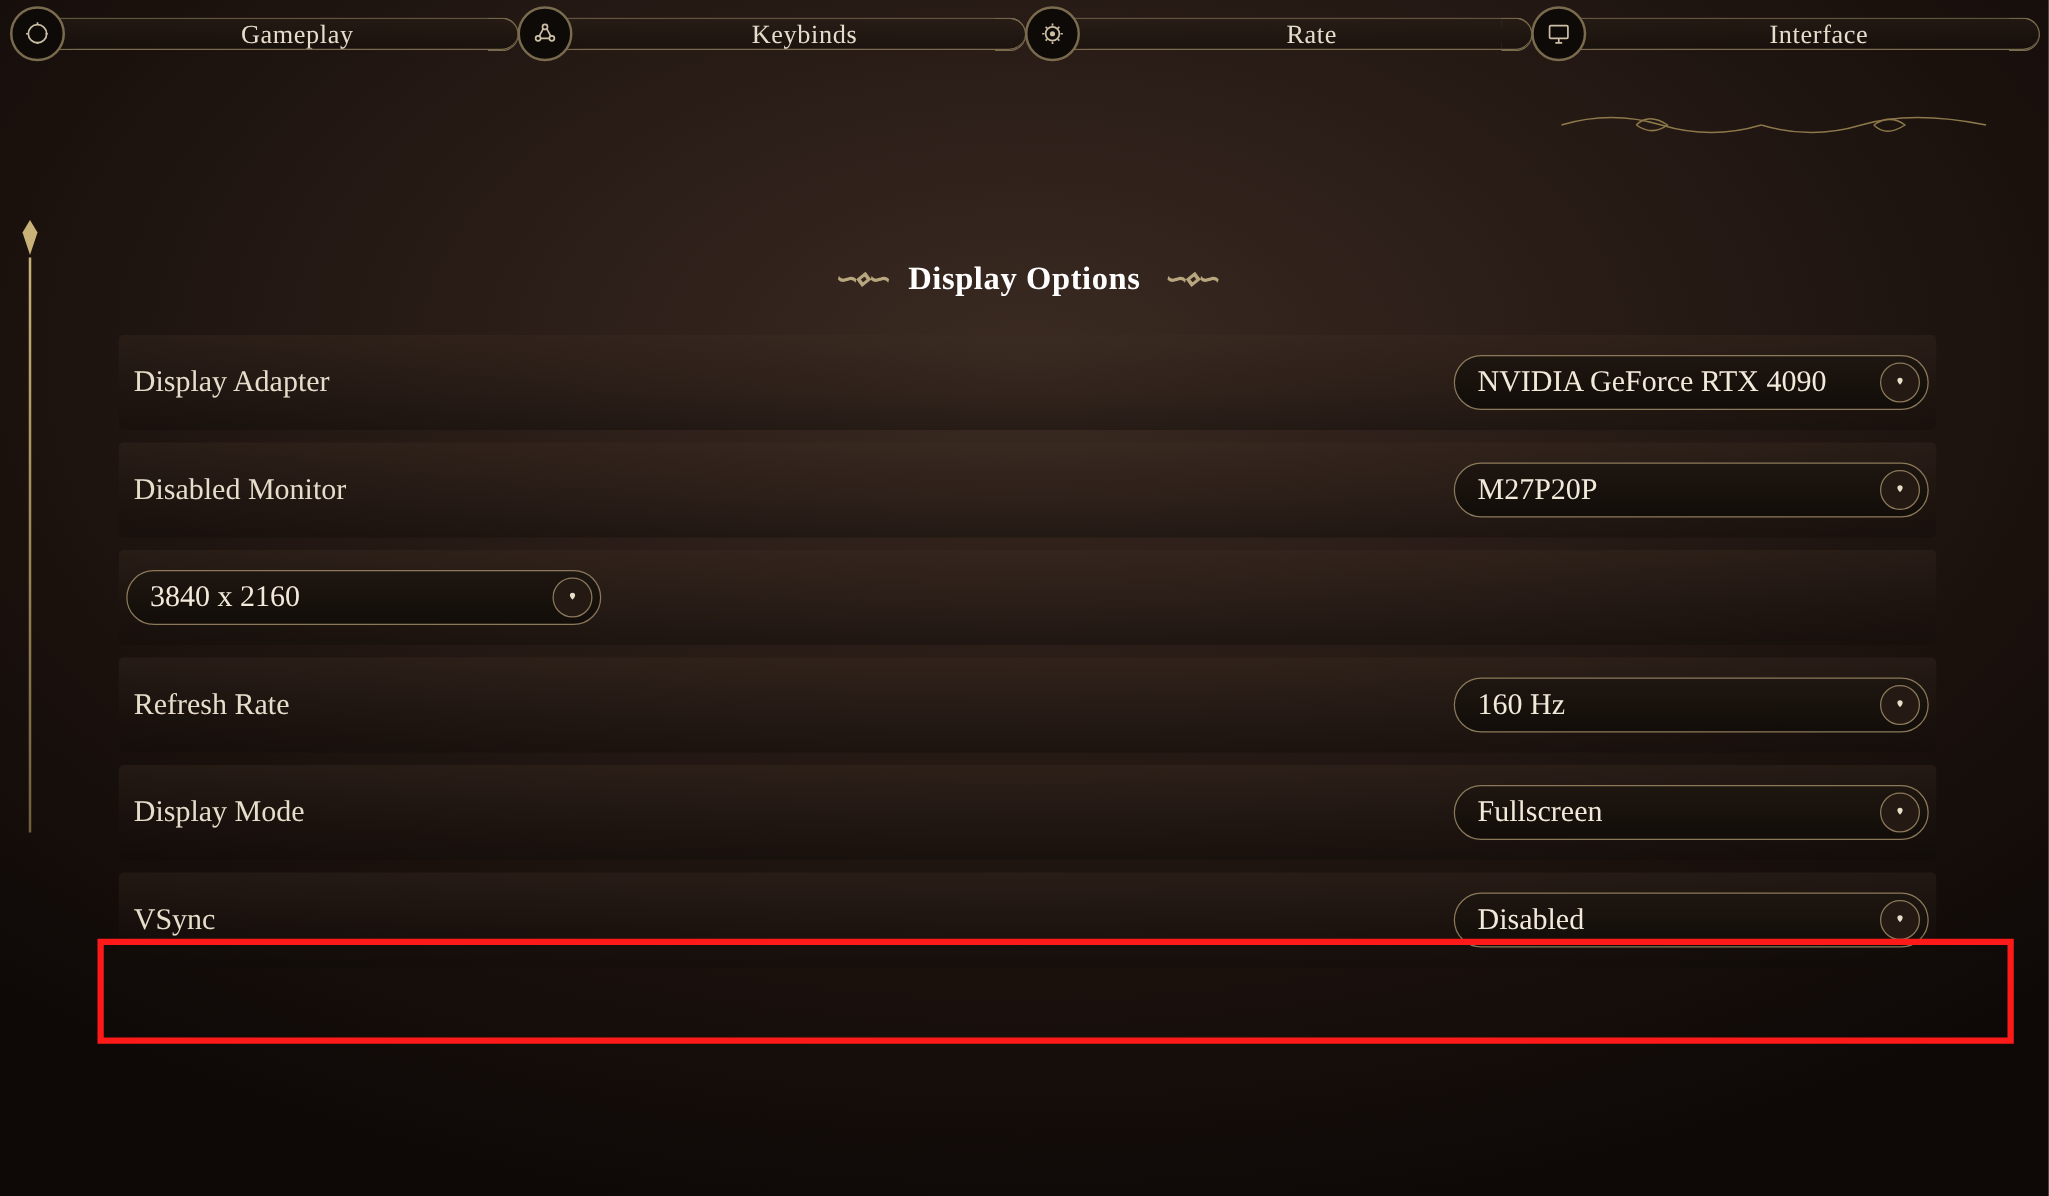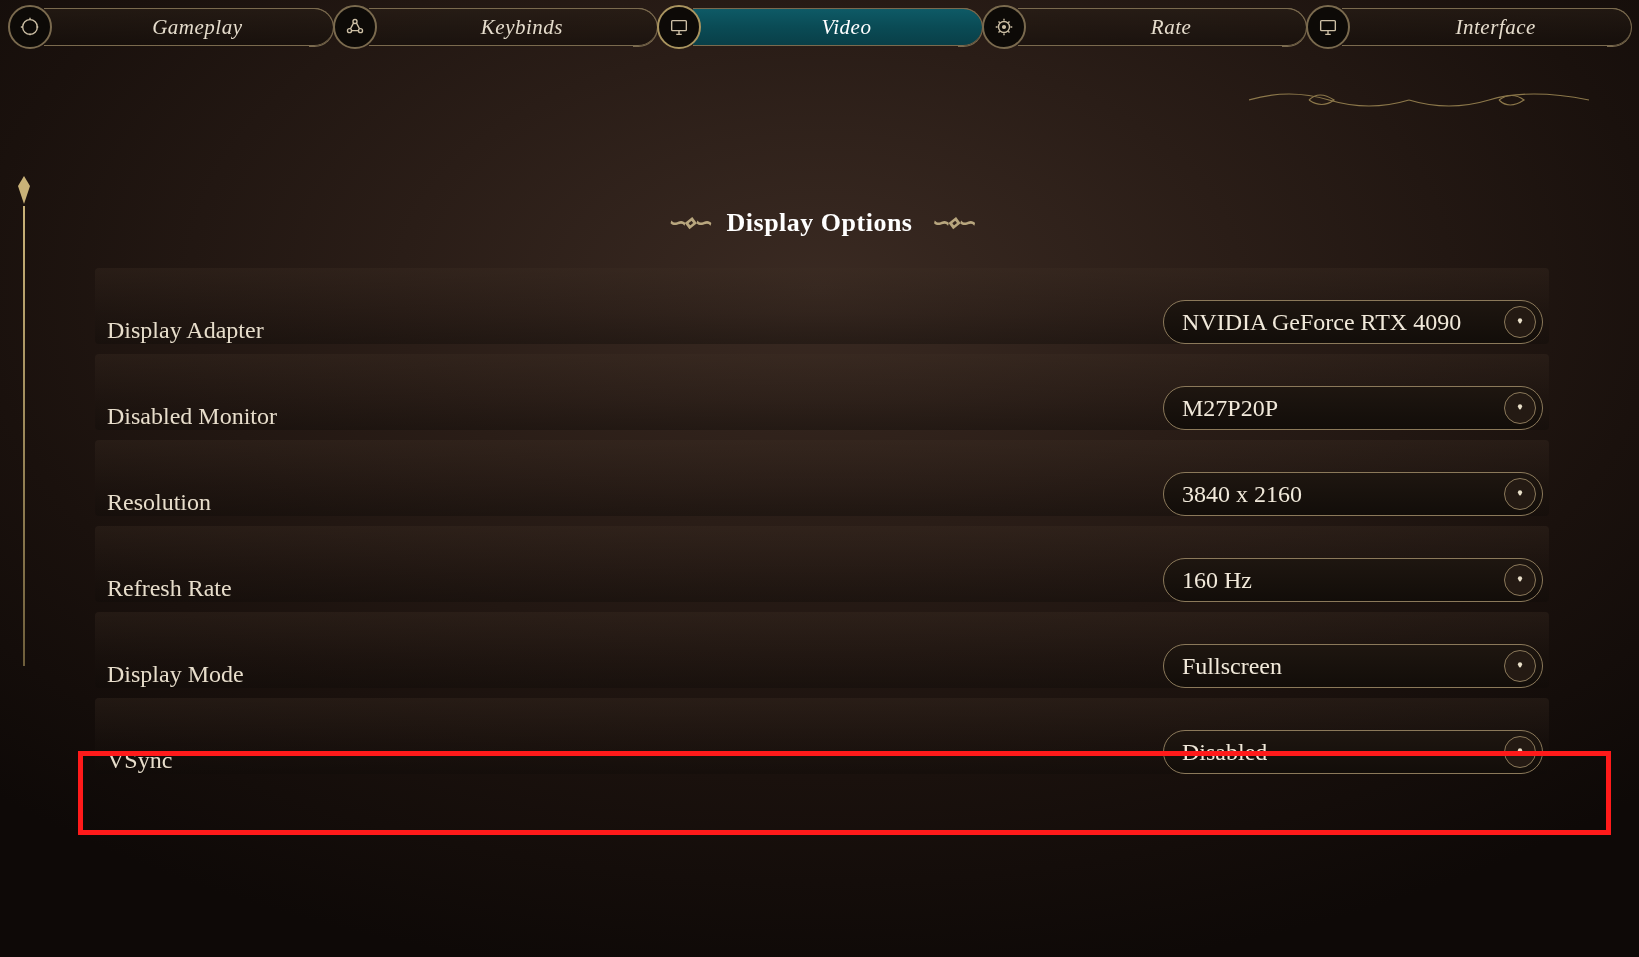--- a/index.html
+++ b/index.html
@@ -31,34 +31,33 @@
   border-radius:50%;
   background:#0d0a07;
   display:flex; align-items:center; justify-content:center;
   flex-shrink:0;
   position:relative;
   z-index:2;
 }
 .tab-icon-wrap svg { width:22px; height:22px; fill:none; stroke:#cdbfa5; stroke-width:1.5; }
 .tab-body {
   flex:1;
-  height:38px;
+  height:26px;
   margin-left:-8px;
   padding-left:18px;
   border-top:1.5px solid #7a6a4e;
   border-bottom:1.5px solid #7a6a4e;
   border-top-right-radius:22px 22px;
   border-bottom-right-radius:22px 22px;
   display:flex; align-items:center; justify-content:center;
   font-size:21px;
   letter-spacing:.5px;
   color:#e5dccc;
   background:linear-gradient(180deg, rgba(40,30,22,.6), rgba(20,14,10,.6));
   position:relative;
-  font-style:italic;
 }
 .tab-body::after{
   content:"";
   position:absolute; right:-1px; top:-1.5px; bottom:-1.5px; width:24px;
   border-right:1.5px solid #7a6a4e;
   border-top:1.5px solid #7a6a4e;
   border-bottom:1.5px solid #7a6a4e;
   border-top-right-radius:22px;
   border-bottom-right-radius:22px;
   pointer-events:none;
@@ -101,21 +100,21 @@
   display:flex; align-items:center; justify-content:center; gap:18px;
 }
 .section-title .swash{ font-size:22px; color:#b8a67e; letter-spacing:-3px; font-style:italic; }
 
 
 .settings{
   margin:30px 90px 0 95px;
 }
 .row{
   display:flex;
-  align-items:flex-end;
+  align-items:center;
   height:76px;
   margin-bottom:10px;
   padding:0 6px 0 6px;
   background:linear-gradient(180deg, rgba(60,45,35,.35) 0%, rgba(30,22,17,.25) 60%, rgba(15,11,8,.4) 100%);
   border-radius:4px;
   position:relative;
 }
 .row-label{
   flex:1;
   font-size:24px;
@@ -171,29 +170,20 @@
     <div class="tab-icon-wrap">
       <svg viewBox="0 0 24 24">
           <circle cx="12" cy="6" r="2.2"></circle>
           <circle cx="6" cy="16" r="2.2"></circle>
           <circle cx="18" cy="16" r="2.2"></circle>
           <path d="M10.5 7.5L7 14M13.5 7.5L17 14M8 16h8"></path>
         </svg>
     </div>
     <div class="tab-body">Keybinds</div>
   </div>
-  <div class="tab active">
-    <div class="tab-icon-wrap">
-      <svg viewBox="0 0 24 24">
-          <rect x="4" y="5" width="16" height="11" rx="1"></rect>
-          <path d="M9 20h6M12 16v4"></path>
-        </svg>
-    </div>
-    <div class="tab-body">Video</div>
-  </div>
   <div class="tab">
     <div class="tab-icon-wrap">
       <svg viewBox="0 0 24 24">
           <circle cx="12" cy="12" r="6"></circle>
           <circle cx="12" cy="12" r="1.5" fill="#cdbfa5"></circle>
           <path d="M12 3v2M12 19v2M3 12h2M19 12h2M6 6l1.4 1.4M16.6 16.6L18 18M6 18l1.4-1.4M16.6 7.4L18 6"></path>
         </svg>
     </div>
     <div class="tab-body">Rate</div>
   </div>
@@ -250,21 +240,20 @@
       <span class="chev">
           <svg viewBox="0 0 24 24">
             <path d="M12 21s-6-5-6-10a6 6 0 0 1 12 0c0 5-6 10-6 10z" fill="#e9dfc9" transform="scale(.6) translate(8,4)"></path>
           </svg>
         </span>
     </div>
   </div>
 
 
   <div class="row">
-    <div class="row-label">Resolution</div>
     <div class="dropdown">
       <span>3840 x 2160</span>
       <span class="chev">
           <svg viewBox="0 0 24 24">
             <path d="M12 21s-6-5-6-10a6 6 0 0 1 12 0c0 5-6 10-6 10z" fill="#e9dfc9" transform="scale(.6) translate(8,4)"></path>
           </svg>
         </span>
     </div>
   </div>
 

